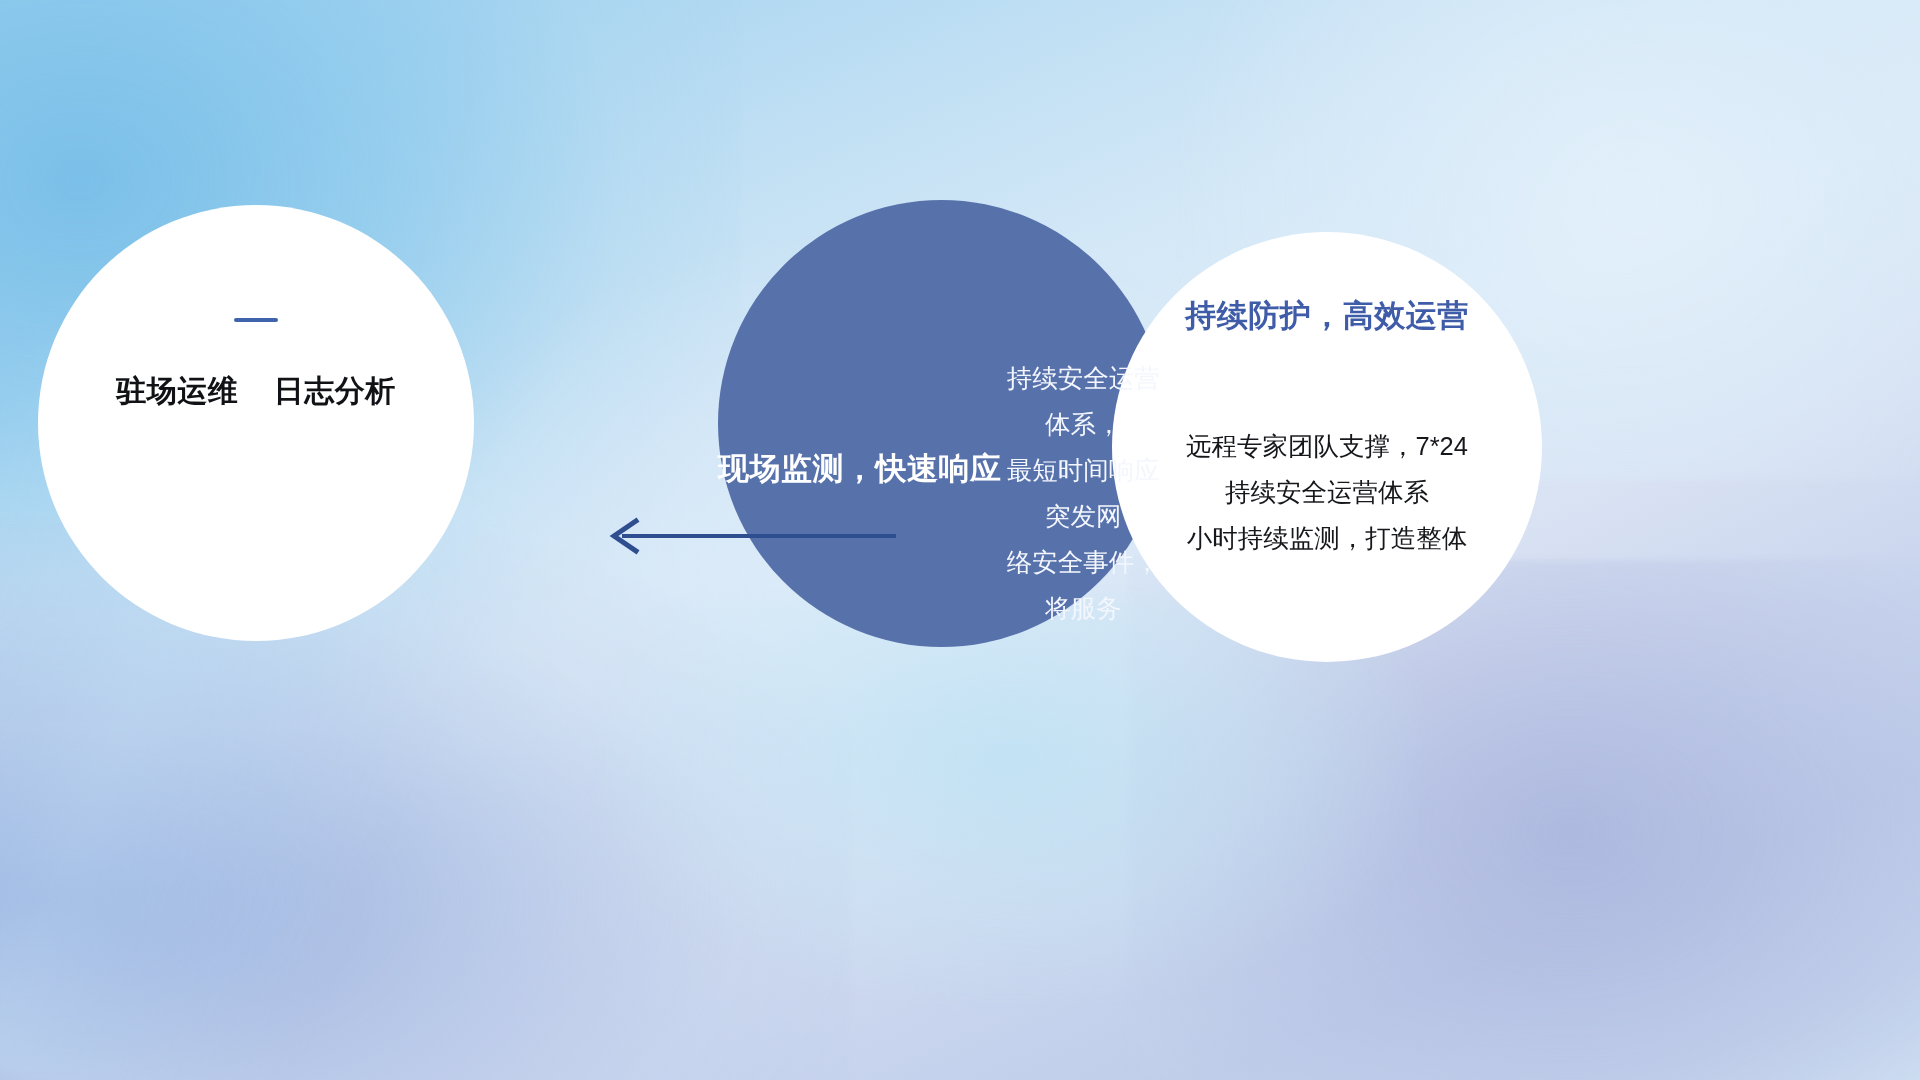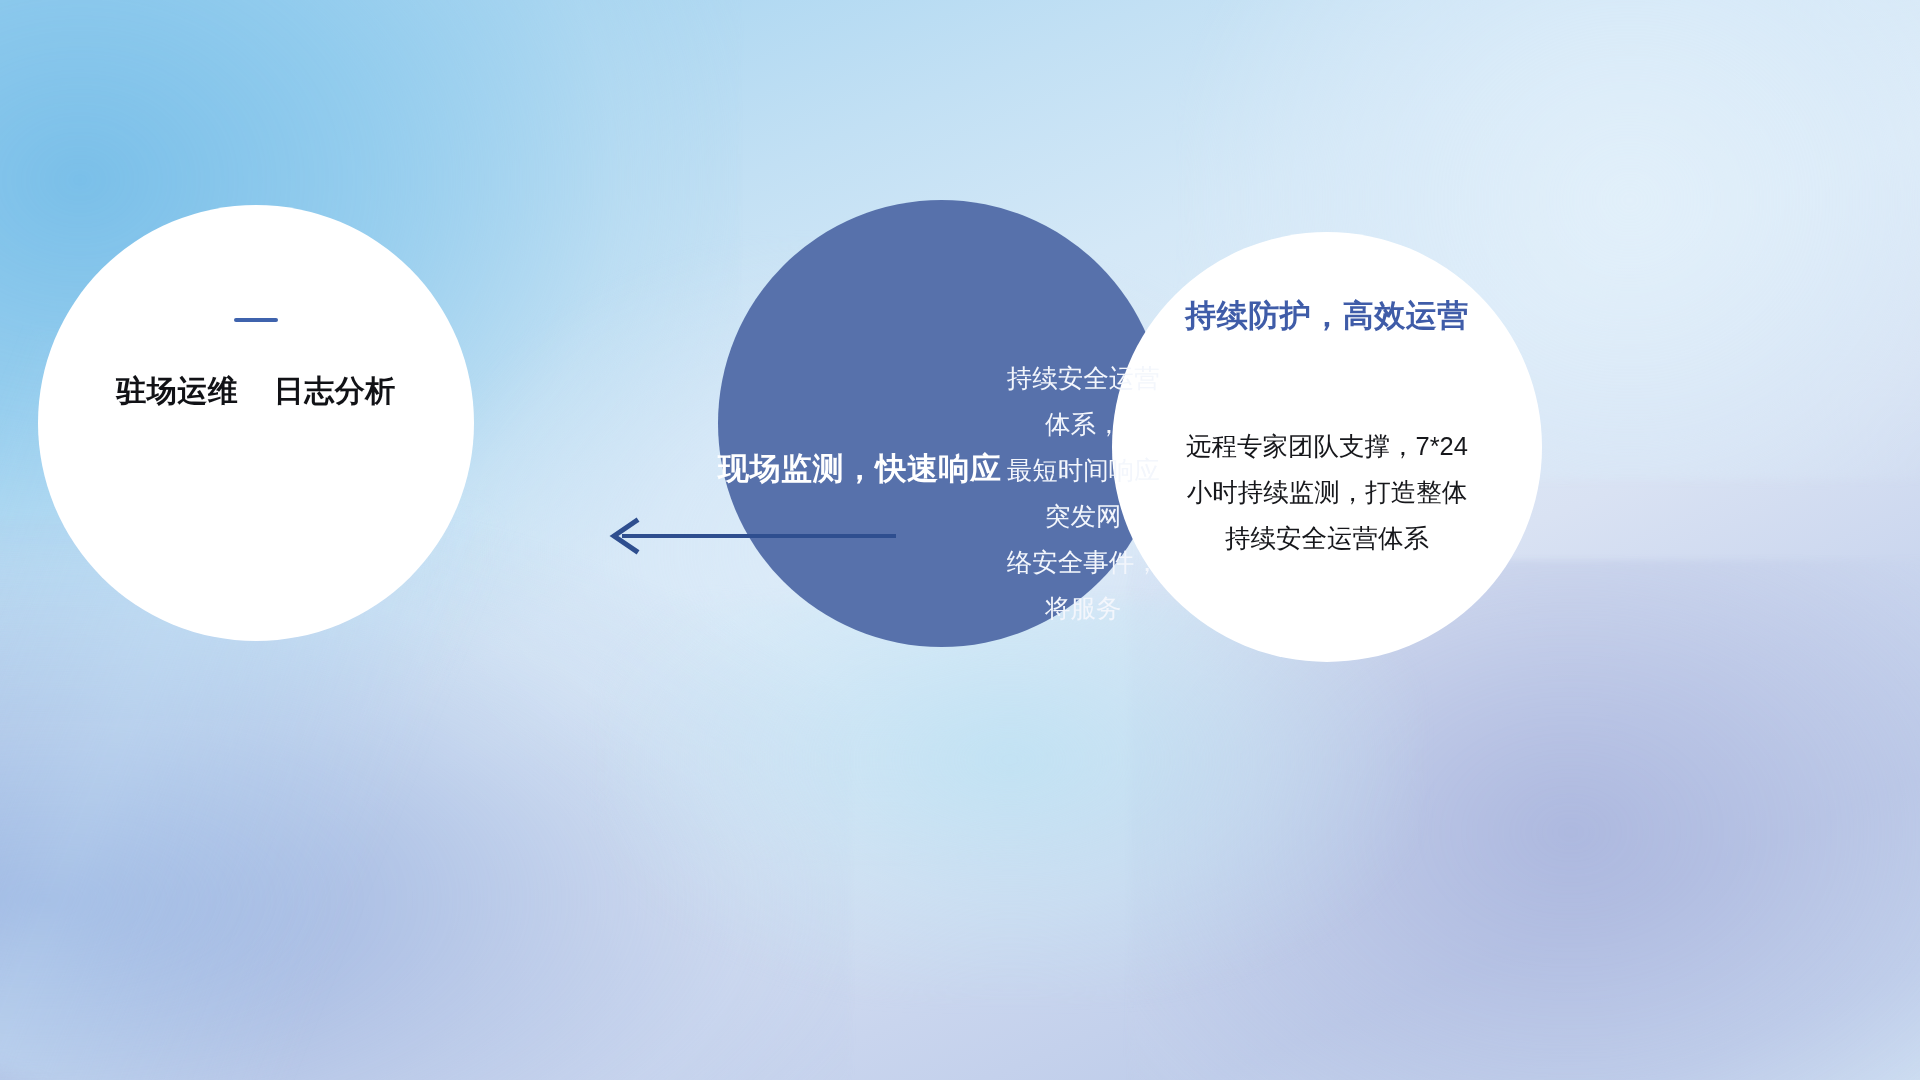--- a/index.html
+++ b/index.html
@@ -308,18 +308,18 @@
       <div>持续安全运营体系，</div>
       <div>最短时间响应突发网</div>
       <div>络安全事件，将服务</div>
     </div>
   </div>
 
   <div class="right-content">
     <div class="right-title">持续防护，高效运营</div>
     <div class="right-body">
       <div>远程专家团队支撑，7*24</div>
+      <div>持续安全运营体系</div>
       <div>小时持续监测，打造整体</div>
-      <div>持续安全运营体系</div>
     </div>
   </div>
 
 </div>
 
 </body></html>

